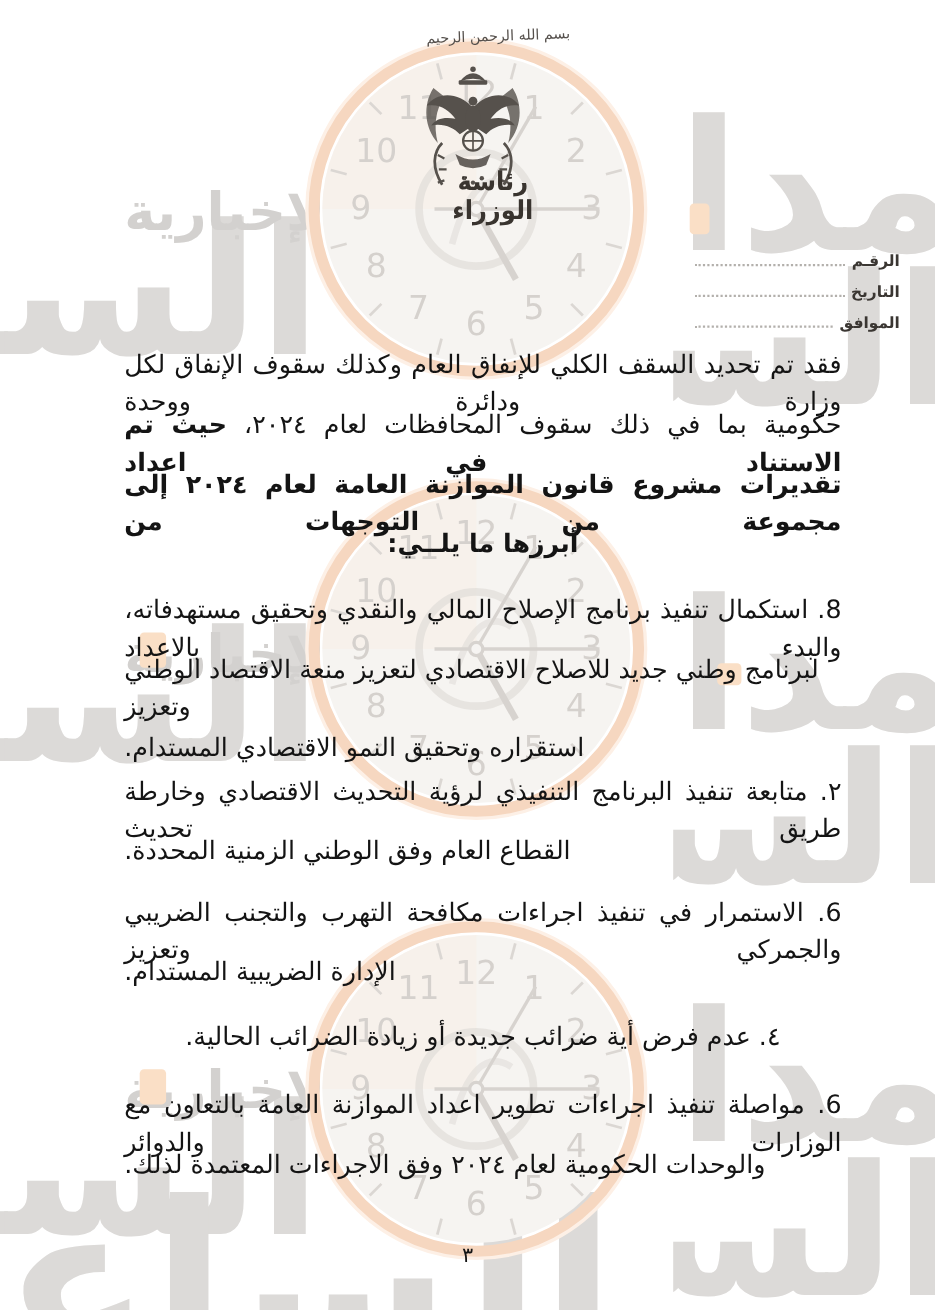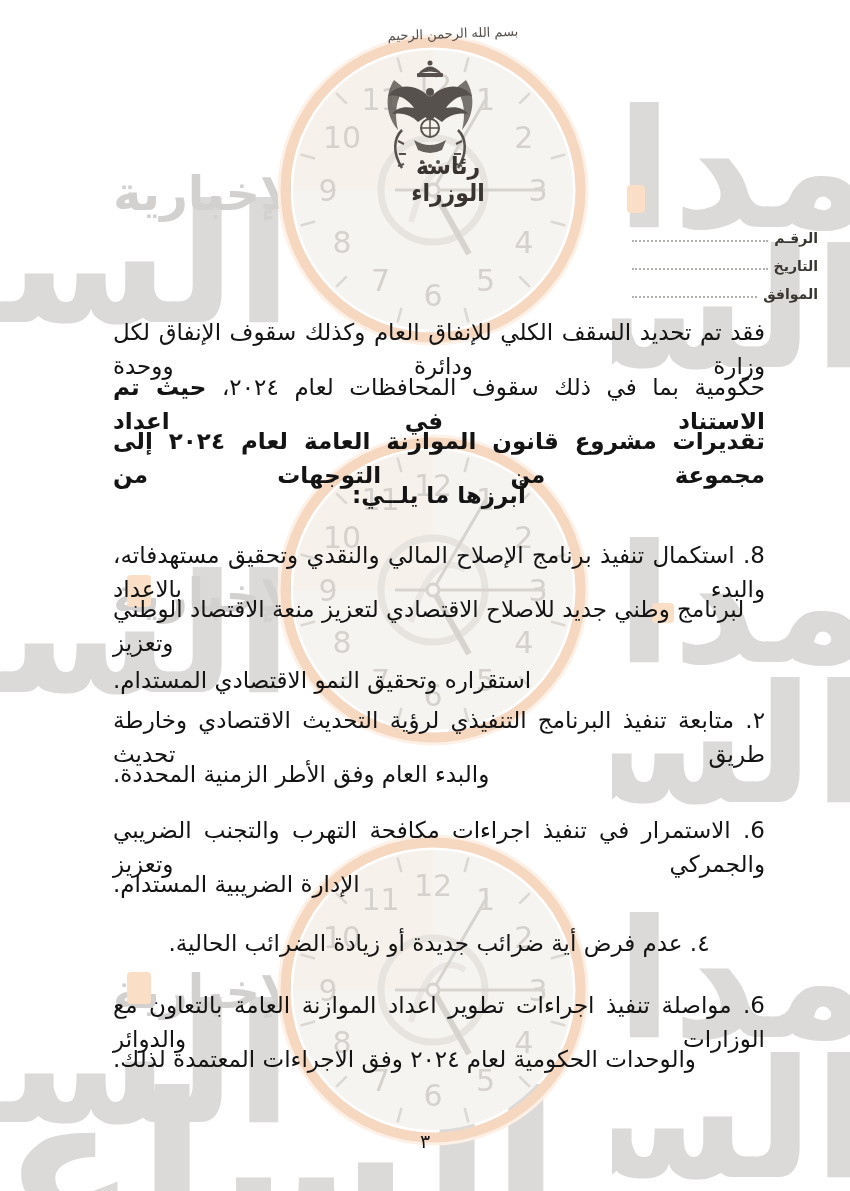--- a/index.html
+++ b/index.html
@@ -268,21 +268,21 @@
       <span>حكومية بما في ذلك سقوف المحافظات لعام ٢٠٢٤، </span><span class="b">حيث تم الاستناد في اعداد</span>
     </div>
     <div class="line j b" style="top:424px">تقديرات مشروع قانون الموازنة العامة لعام ٢٠٢٤ إلى مجموعة من التوجهات من</div>
     <div class="line r b" style="top:478px">أبرزها ما يلــي:</div>
 
     <div class="line j" style="top:538px">8. استكمال تنفيذ برنامج الإصلاح المالي والنقدي وتحقيق مستهدفاته، والبدء بالاعداد</div>
     <div class="line c" style="top:592px">لبرنامج وطني جديد للاصلاح الاقتصادي لتعزيز منعة الاقتصاد الوطني وتعزيز</div>
     <div class="line c" style="top:663px">استقراره وتحقيق النمو الاقتصادي المستدام.</div>
 
     <div class="line j" style="top:703px">٢. متابعة تنفيذ البرنامج التنفيذي لرؤية التحديث الاقتصادي وخارطة طريق تحديث</div>
-    <div class="line c" style="top:757px">والبدء العام وفق الأطر الزمنية المحددة.</div>
+    <div class="line c" style="top:757px">القطاع العام وفق الوطني الزمنية المحددة.</div>
 
     <div class="line j" style="top:813px">6. الاستمرار في تنفيذ اجراءات مكافحة التهرب والتجنب الضريبي والجمركي وتعزيز</div>
     <div class="line c" style="top:867px">الإدارة الضريبية المستدام.</div>
 
     <div class="line r" style="top:926px">٤. عدم فرض أية ضرائب جديدة أو زيادة الضرائب الحالية.</div>
 
     <div class="line j" style="top:988px">6. مواصلة تنفيذ اجراءات تطوير اعداد الموازنة العامة بالتعاون مع الوزارات والدوائر</div>
     <div class="line c" style="top:1042px">والوحدات الحكومية لعام ٢٠٢٤ وفق الاجراءات المعتمدة لذلك.</div>
   </div>
 

